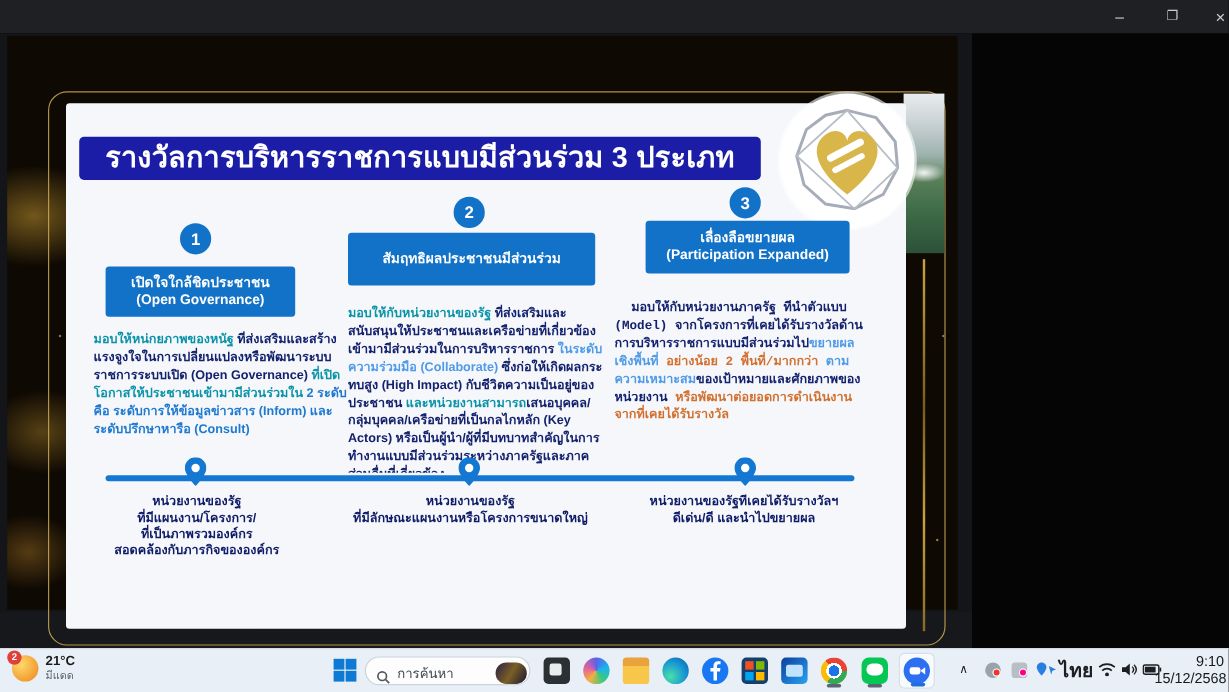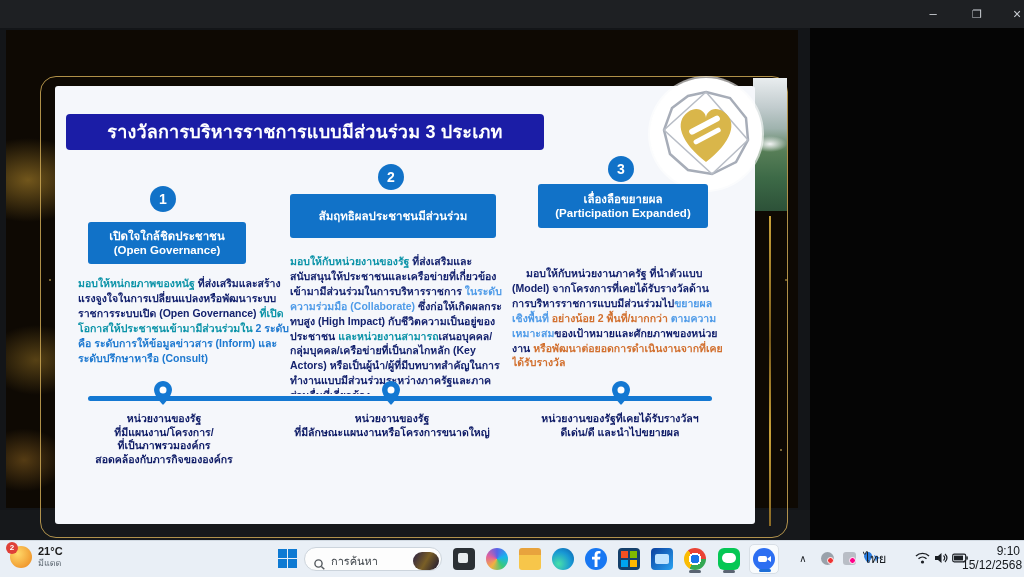--- a/index.html
+++ b/index.html
@@ -35,39 +35,39 @@
 
   #slide-card { left:55px; top:58px; width:700px; height:438px; background:#f5f7fb; border-radius:3px; }
   #mountain-strip { left:753px; top:50px; width:34px; height:133px;
      background:linear-gradient(180deg,#e9edef 0%,#c2ccce 22%,#9fb3ae 38%,#577e57 55%,#3d6a47 75%,#2c5138 100%); }
   #mountain-cloud { left:753px; top:108px; width:34px; height:16px; background:radial-gradient(closest-side,#f2f4f4,transparent); }
   #gold-line { left:769px; top:188px; width:2px; height:310px; background:linear-gradient(180deg,#caa23a,#7a5c1d 40%,#caa23a 70%,#8a6a25); }
 
   #logo-circle { left:650px; top:50px; width:112px; height:112px; background:#fff; border-radius:50%; box-shadow:0 0 0 2px rgba(255,255,255,.6); }
 
   
-  #slide-banner { left:66px; top:86px; width:478px; height:36px; background:#1b1da6; border-radius:4px;
-     color:#fff; font-weight:bold; font-size:18px; text-align:center; line-height:36px; letter-spacing:.2px; overflow:hidden; }
+  #slide-banner { left:66px; top:86px; width:568px; height:36px; background:#1b1da6; border-radius:4px;
+     color:#fff; font-weight:bold; font-size:24px; text-align:center; line-height:36px; letter-spacing:.2px; overflow:hidden; }
 
   .num-badge { width:26px; height:26px; border-radius:50%; background:#1172c8; color:#fff; font-weight:bold;
      font-size:14px; text-align:center; line-height:26px; box-shadow:0 0 0 2px #f5f7fb; }
   #badge-1 { left:150px; top:158px; }
   #badge-2 { left:378px; top:136px; }
   #badge-3 { left:608px; top:128px; }
 
   .hdr-box { background:#1172c8; border-radius:3px; color:#fff; font-weight:bold; font-size:11.5px;
      display:flex; flex-direction:column; justify-content:center; text-align:center; line-height:14px; padding:13px 4px; overflow:hidden; }
   #hdr-1 { left:88px; top:194px; width:158px; height:42px; }
   #hdr-2 { left:290px; top:166px; width:206px; height:44px; }
   #hdr-3 { left:538px; top:156px; width:170px; height:44px; }
 
   .body-text { font-size:10.5px; line-height:1.42; text-align:left; overflow:hidden; font-weight:bold; }
   #body-1 { left:78px; top:248px; width:212px; height:116px; }
   #body-2 { left:290px; top:226px; width:214px; height:140px; }
-  #body-3 { left:512px; top:238px; width:212px; height:124px; text-indent:14px; }
+  #body-3 { left:512px; top:222px; width:212px; height:124px; text-indent:14px;font-family:Liberation Mono, monospace; }
   .seg-teal { color:#0b93a8; }
   .seg-navy { color:#14226e; }
   .seg-blue { color:#1e79d0; }
   .seg-lblue { color:#4f9be8; }
   .seg-orange { color:#d2702f; }
 
   #timeline { left:88px; top:368px; width:624px; height:5px; background:#1478d2; border-radius:3px; }
   .pin { width:18px; height:24px; }
   #pin-1 { left:154px; top:353px; } #pin-2 { left:382px; top:353px; } #pin-3 { left:612px; top:353px; }
 
@@ -117,21 +117,21 @@
   #line-icon::after { content:""; position:absolute; left:4px; top:5px; width:14px; height:10px; background:#fff; border-radius:5px; }
   #zoom-icon { border-radius:50%; background:#2d6ff2; }
   #zoom-icon::after { content:""; position:absolute; left:5px; top:8px; width:9px; height:6px; background:#fff; border-radius:2px; }
   #zoom-icon::before { content:""; position:absolute; left:14px; top:8px; width:0; height:0;
       border-top:3px solid transparent; border-bottom:3px solid transparent; border-right:4px solid #fff; }
 
   
   .tray-item { top:548px; height:20px; display:flex; align-items:center; justify-content:center; color:#1b1f24; }
   #tray-chevron { left:795px; width:16px; font-size:10px; }
   #tray-app1 { left:818px; width:18px; } #tray-app2 { left:840px; width:18px; } #tray-pointer { left:862px; width:20px; }
-  #tray-lang { left:862px; width:26px; font-size:13px; }
+  #tray-lang { left:884px; width:26px; font-size:16px;font-weight:bold; }
   #tray-wifi { left:912px; width:20px; } #tray-vol { left:931px; width:20px; } #tray-batt { left:950px; width:20px; }
   #tray-clock { left:962px; top:544px; width:58px; text-align:right; font-size:12px; color:#14181c; line-height:14px; }
 
   .dot-red { position:absolute; right:0; bottom:1px; width:7px; height:7px; border-radius:50%; background:#e33; border:1px solid #fff; }
   .dot-pink { position:absolute; right:0; bottom:1px; width:7px; height:7px; border-radius:50%; background:#f08; border:1px solid #fff; }
   .tray-glyph { width:13px; height:13px; background:#828a93; border-radius:3px; position:relative; }
 </style>
 </head>
 <body>
 

